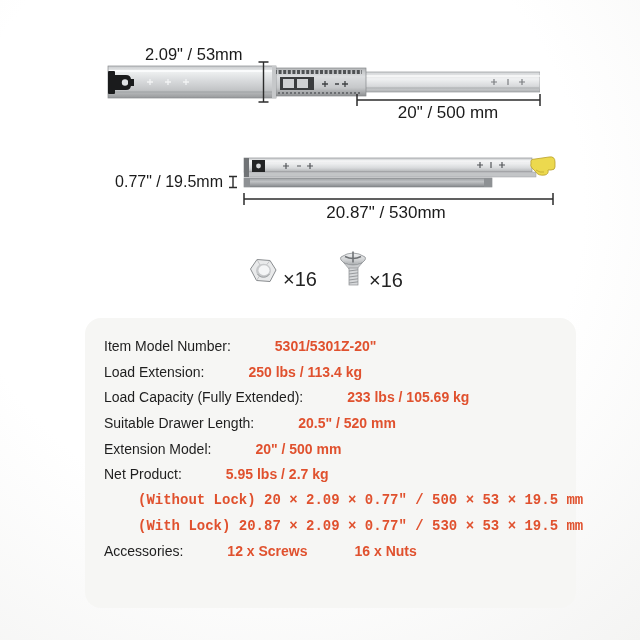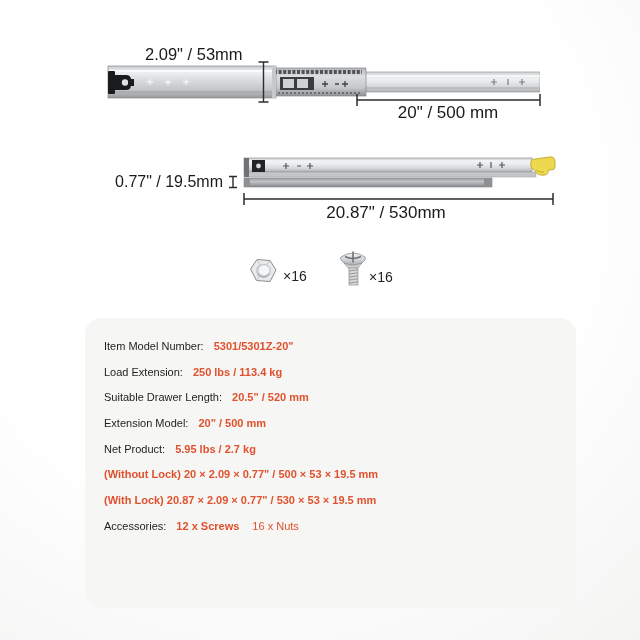--- a/index.html
+++ b/index.html
@@ -19,27 +19,27 @@
   .centered{text-align:center;}
   .right-aligned{text-align:right;}
   
   .spec-card{
     position:absolute;left:85px;top:318px;width:491px;height:290px;
     background:#f6f6f4;border-radius:16px;
     box-sizing:border-box;padding:15px 14px 0 19px;
   }
   .spec-row{
     display:flex;align-items:center;height:25.7px;
-    font-size:11px;white-space:nowrap;
+    font-size:14px;white-space:nowrap;gap:34px;
   }
   .spec-label{color:#1e1e1e;}
   .spec-value{color:#e0512e;font-weight:bold;margin-left:10px;}
-  .spec-label:empty + .spec-value{margin-left:0;}
-  .spec-value2{color:#e0512e;font-weight:normal;margin-left:13px;text-align:right;}
-  .count-label{color:#232323;font-size:14px;}
+  .spec-label:empty + .spec-value{margin-left:0;font-family:Liberation Mono, monospace;}
+  .spec-value2{color:#e0512e;font-weight:bold;margin-left:13px;text-align:right;}
+  .count-label{color:#232323;font-size:20px;}
 </style>
 </head>
 <body>
 
 <div class="canvas">
 
   <div class="abs dim-label" style="left:145px;top:45px;">2.09" / 53mm</div>
 
   <svg class="abs" style="left:104px;top:60px;" width="436" height="42" viewBox="0 0 436 42">
     <defs>
@@ -156,20 +156,24 @@
   <div class="spec-card">
     <div class="spec-row">
       <span class="spec-label">Item Model Number:</span>
       <span class="spec-value">5301/5301Z-20"</span>
     </div>
     <div class="spec-row">
       <span class="spec-label">Load Extension:</span>
       <span class="spec-value">250 lbs / 113.4 kg</span>
     </div>
     <div class="spec-row">
+      <span class="spec-label">Load Capacity (Fully Extended):</span>
+      <span class="spec-value">233 lbs / 105.69 kg</span>
+    </div>
+    <div class="spec-row">
       <span class="spec-label">Suitable Drawer Length:</span>
       <span class="spec-value">20.5" / 520 mm</span>
     </div>
     <div class="spec-row">
       <span class="spec-label">Extension Model:</span>
       <span class="spec-value">20" / 500 mm</span>
     </div>
     <div class="spec-row">
       <span class="spec-label">Net Product:</span>
       <span class="spec-value">5.95 lbs / 2.7 kg</span>

